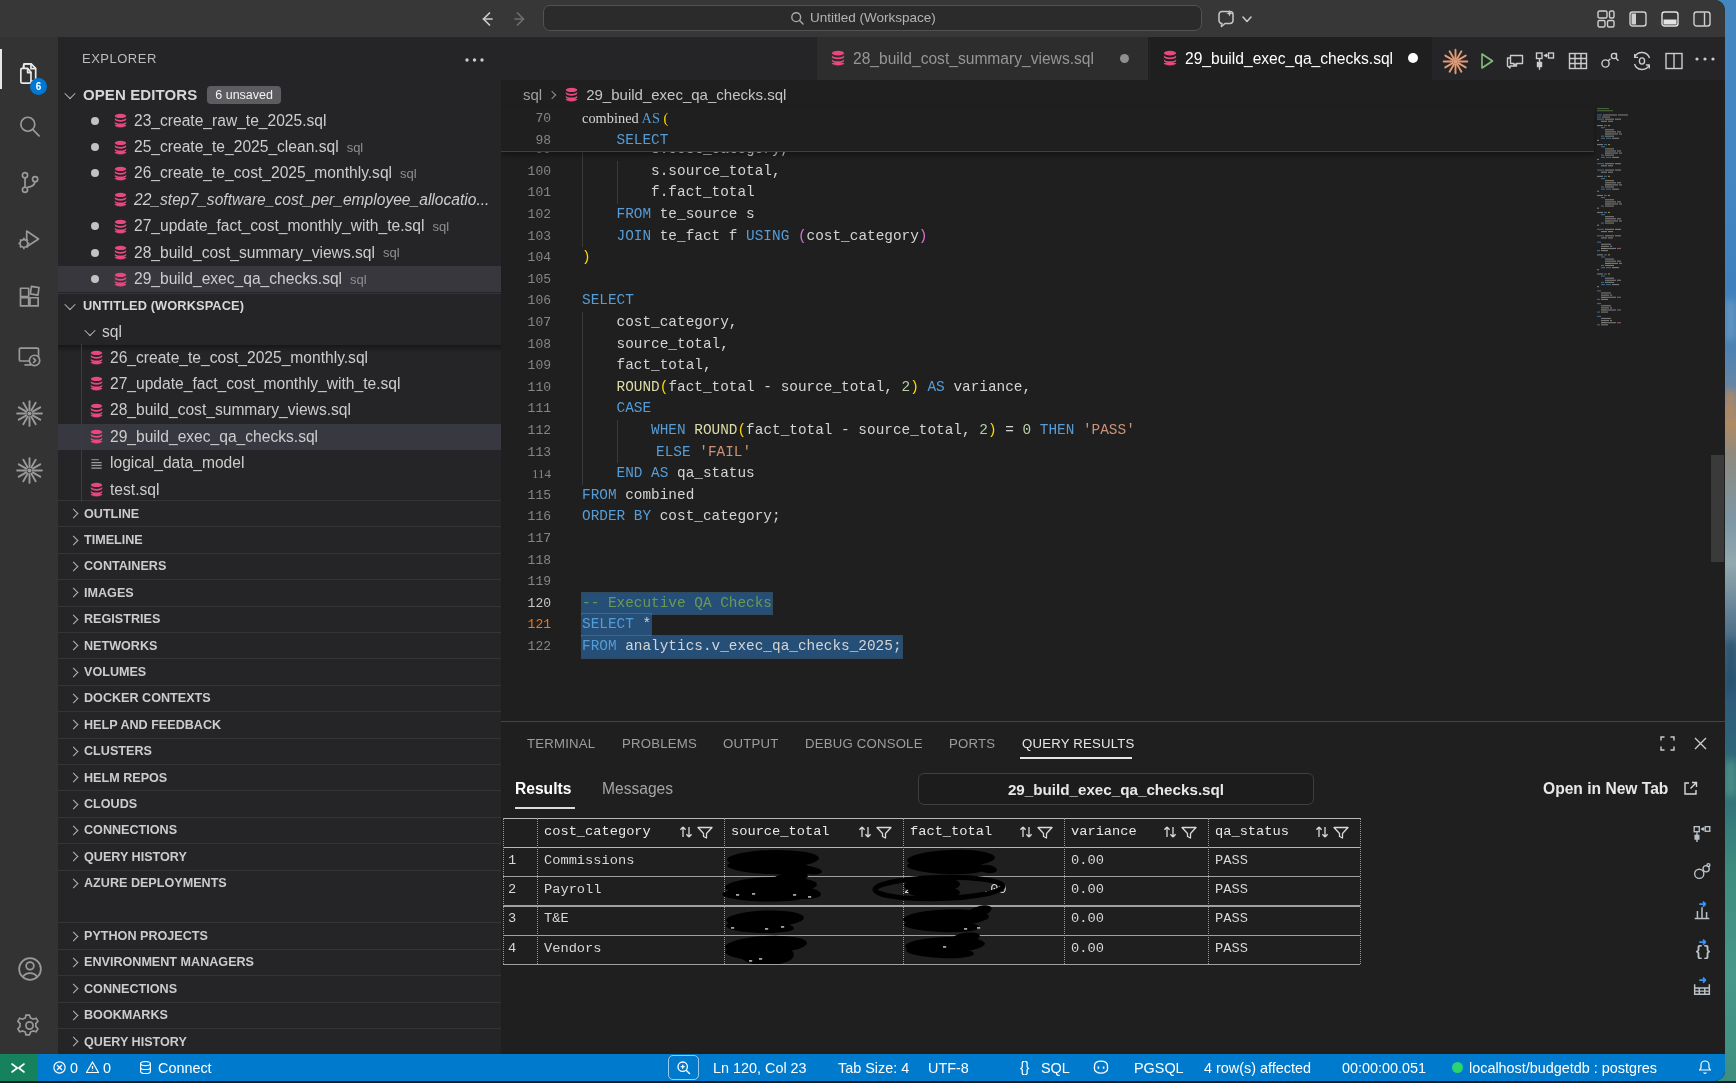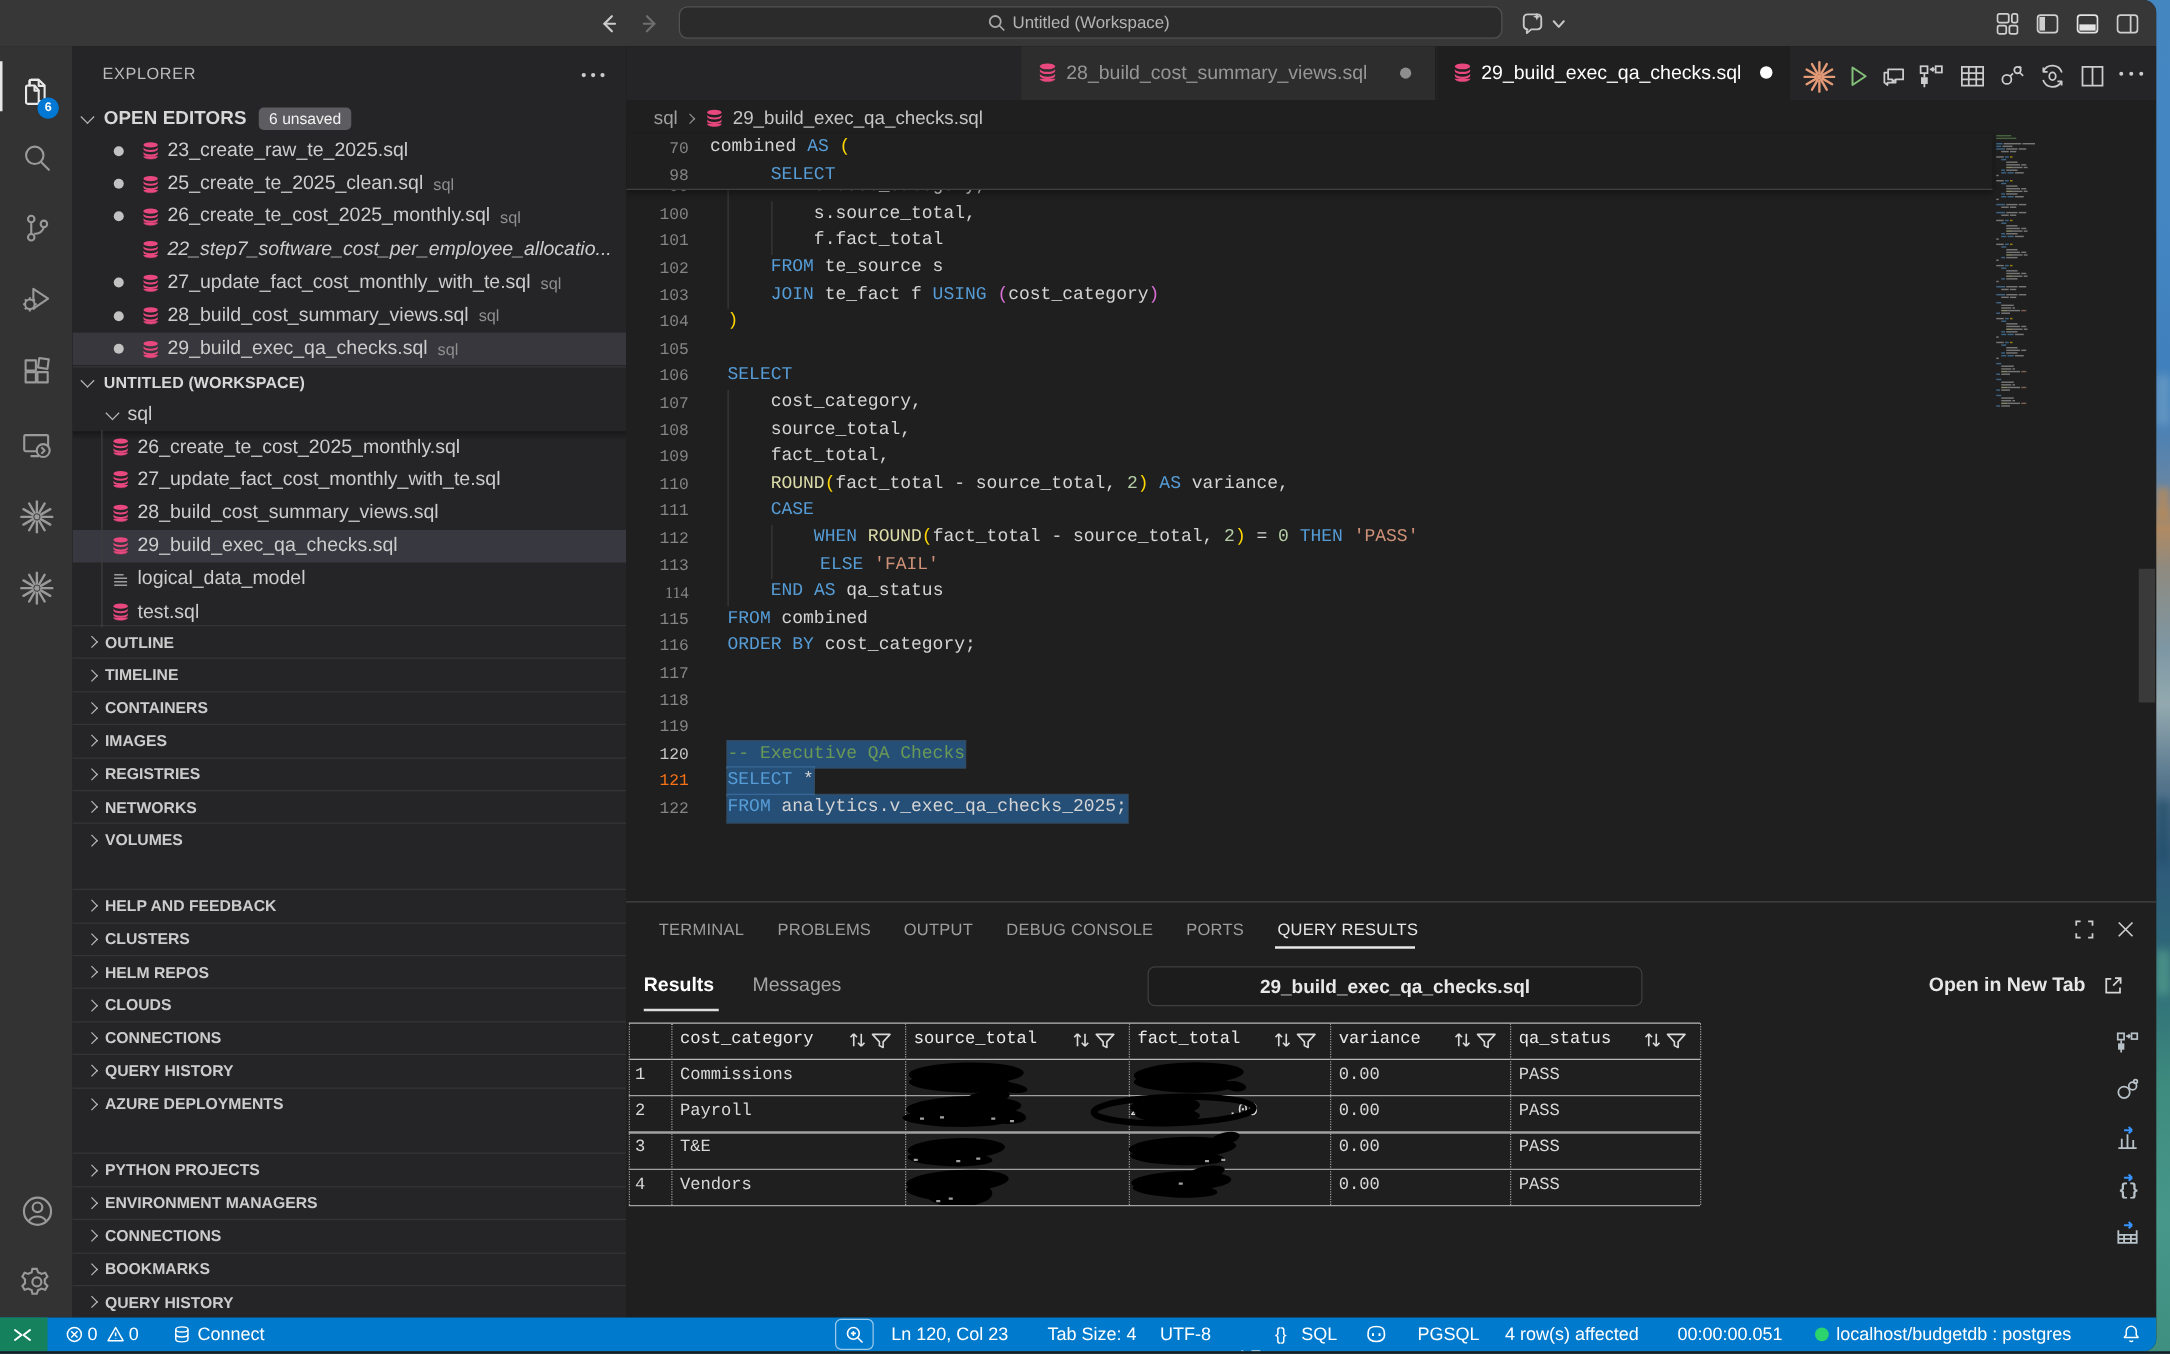--- a/index.html
+++ b/index.html
@@ -384,20 +384,24 @@
         <div class="schev"></div>
         <span class="stitle">REGISTRIES</span>
       </div>
 <div class="srow" style="top:594.9999999999999px;">
         <div class="schev"></div>
         <span class="stitle">NETWORKS</span>
       </div>
 <div class="srow" style="top:621.3999999999999px;">
         <div class="schev"></div>
         <span class="stitle">VOLUMES</span>
+      </div>
+<div class="srow" style="top:647.7999999999998px;">
+        <div class="schev"></div>
+        <span class="stitle">DOCKER CONTEXTS</span>
       </div>
 <div class="srow" style="top:674.1999999999998px;">
         <div class="schev"></div>
         <span class="stitle">HELP AND FEEDBACK</span>
       </div>
 <div class="srow" style="top:700.5999999999998px;">
         <div class="schev"></div>
         <span class="stitle">CLUSTERS</span>
       </div>
 <div class="srow" style="top:726.9999999999998px;">
@@ -594,21 +598,21 @@
 <div class="ln" style="left:0;top:512.6px;color:#858585;">118</div>
 <div class="ln" style="left:0;top:534.2px;color:#858585;">119</div>
 <div class="ln" style="left:0;top:555.8px;color:#c8c8c8;">120</div>
 <div class="cl" style="left:81px;top:555.8px;"><span style="color:#6a9955">-- Executive QA Checks</span></div>
 <div class="ln" style="left:0;top:577.4px;color:#f97316;">121</div>
 <div class="cl" style="left:81px;top:577.4px;"><span style="color:#569cd6">SELECT</span><span style="color:#d4d4d4"> </span><span style="color:#d4d4d4">*</span></div>
 <div class="ln" style="left:0;top:599.0px;color:#858585;">122</div>
 <div class="cl" style="left:81px;top:599.0px;"><span style="color:#569cd6">FROM</span><span style="color:#d4d4d4"> analytics.v_exec_qa_checks_2025;</span></div>
 <div class="abs" style="left:0;top:70px;width:1093px;height:44.6px;background:#1f1f1f;border-bottom:1px solid #404040;box-shadow:0 3px 5px rgba(0,0,0,0.35);">
 <div class="ln" style="left:0;top:1.4px;">70</div>
-<div class="cl" style="left:67px;top:1.4px;"><span style="color:#d4d4d4">combined </span><span style="color:#569cd6">AS</span><span style="color:#d4d4d4"> </span><span style="color:#ffd700">(</span></div>
+<div class="cl" style="left:81px;top:1.4px;font-family:Liberation Serif, serif;"><span style="color:#d4d4d4">combined </span><span style="color:#569cd6">AS</span><span style="color:#d4d4d4"> </span><span style="color:#ffd700">(</span></div>
 <div class="ln" style="left:0;top:23px;">98</div>
 <div class="cl" style="left:81px;top:23px;"><span style="color:#d4d4d4">    </span><span style="color:#569cd6">SELECT</span></div>
 </div>
 <svg class="abs" style="left:1093px;top:70px" width="120" height="260" viewBox="0 0 120 260">
 <rect x="3.0" y="1.0" width="12" height="1.15" fill="#6a9955" opacity="0.55"></rect>
 <rect x="3.0" y="3.1" width="16" height="1.15" fill="#6a9955" opacity="0.55"></rect>
 
 <rect x="3.0" y="7.4" width="5" height="1.15" fill="#569cd6" opacity="0.55"></rect>
         <rect x="9.0" y="7.4" width="14" height="1.15" fill="#bdbdbd" opacity="0.55"></rect>
         <rect x="24.0" y="7.4" width="10" height="1.15" fill="#bdbdbd" opacity="0.55"></rect>

